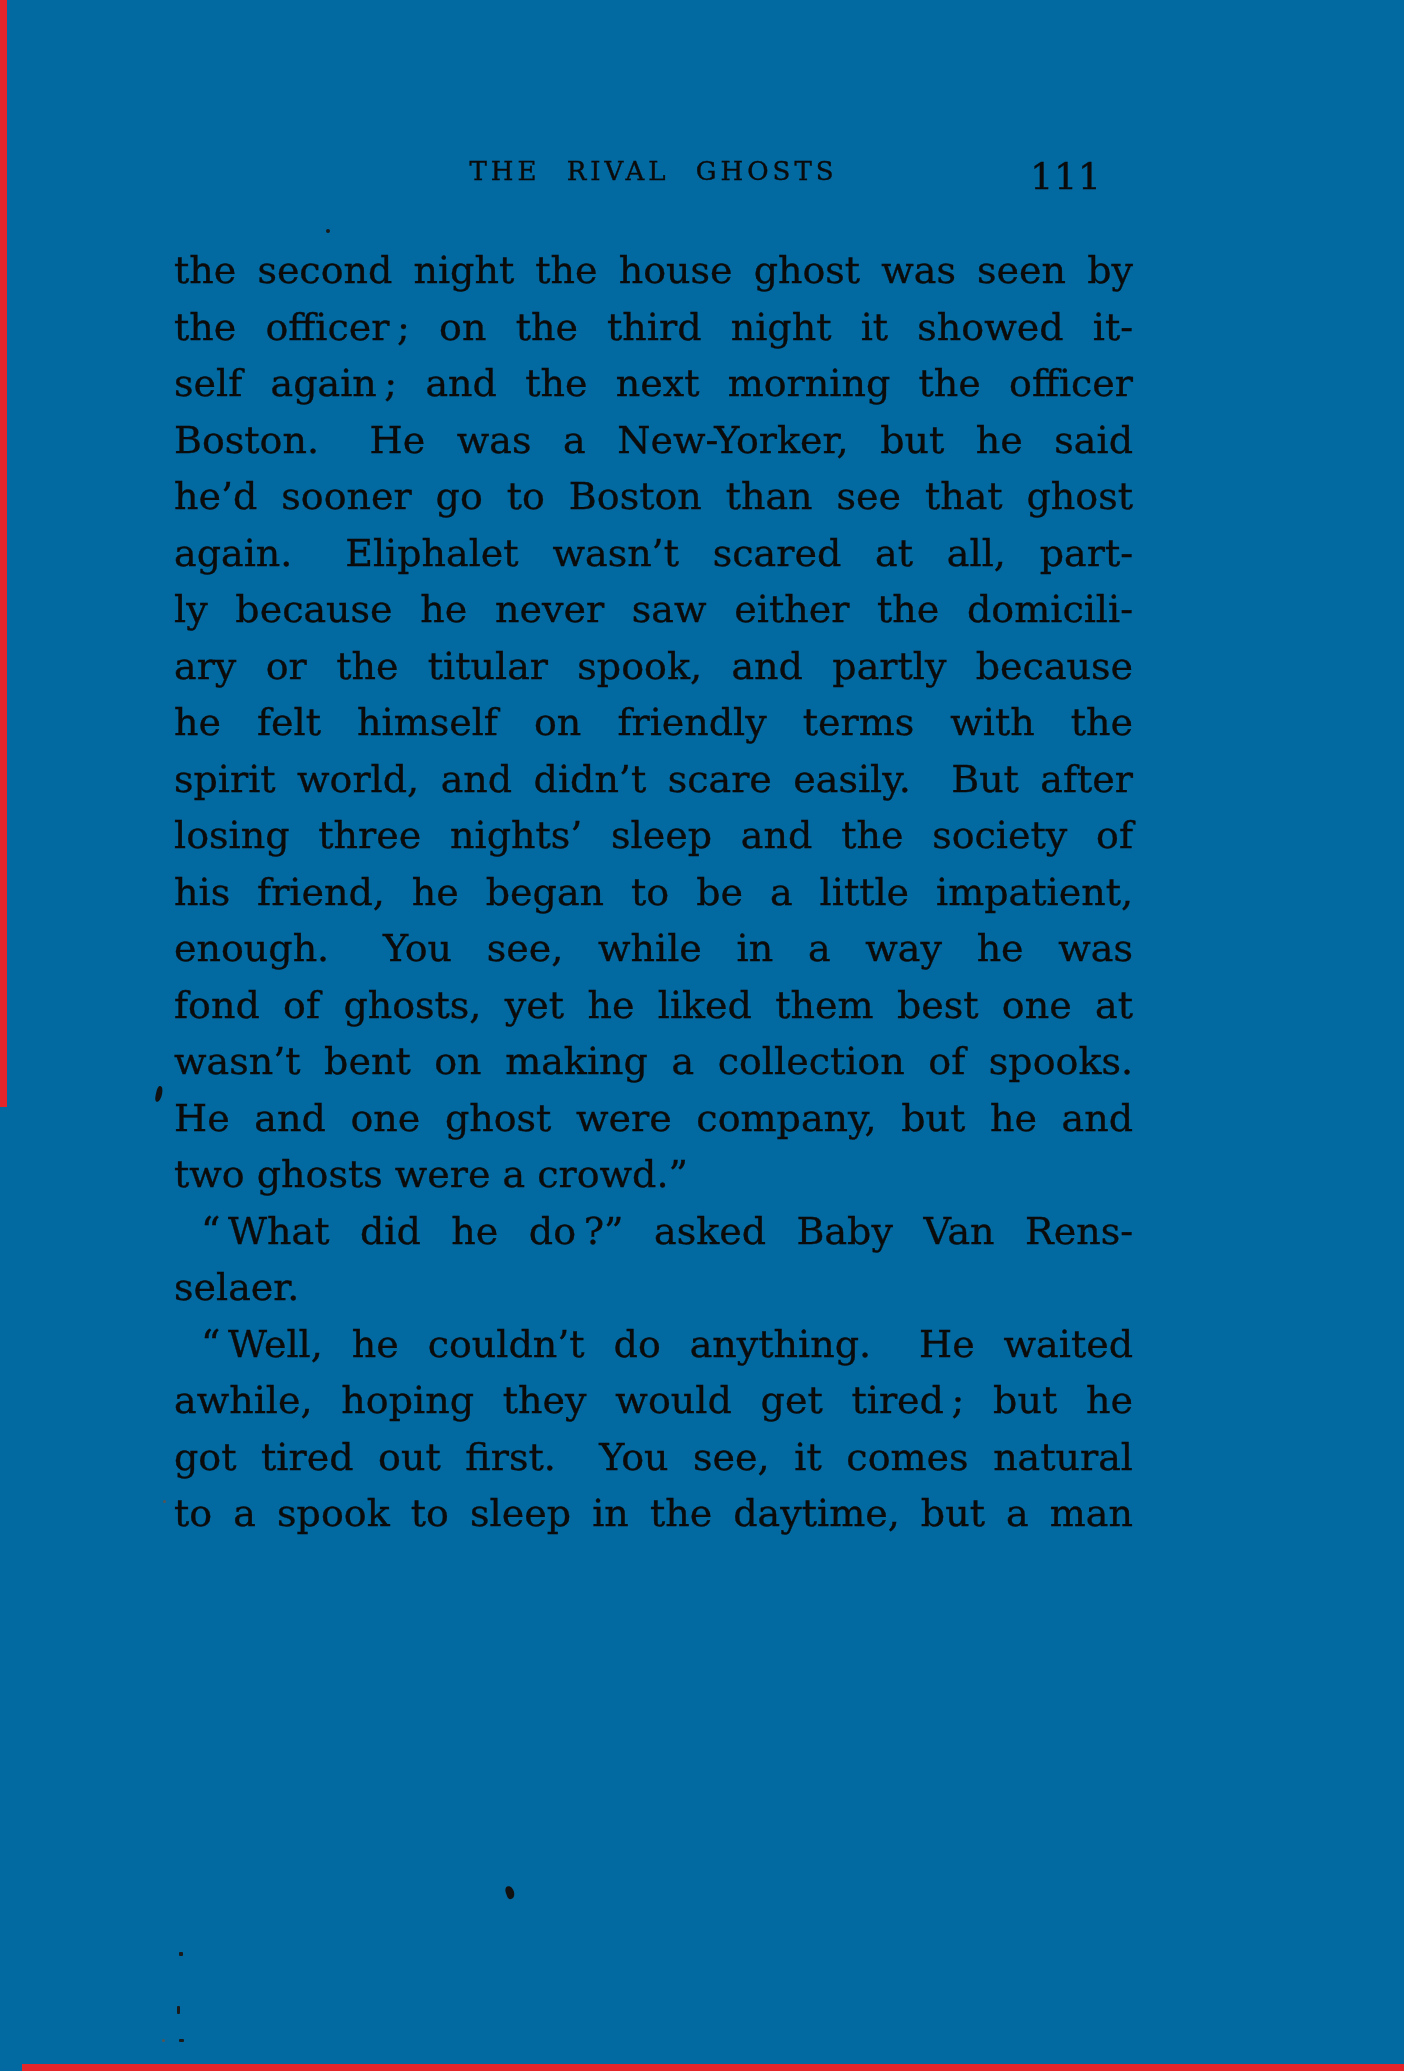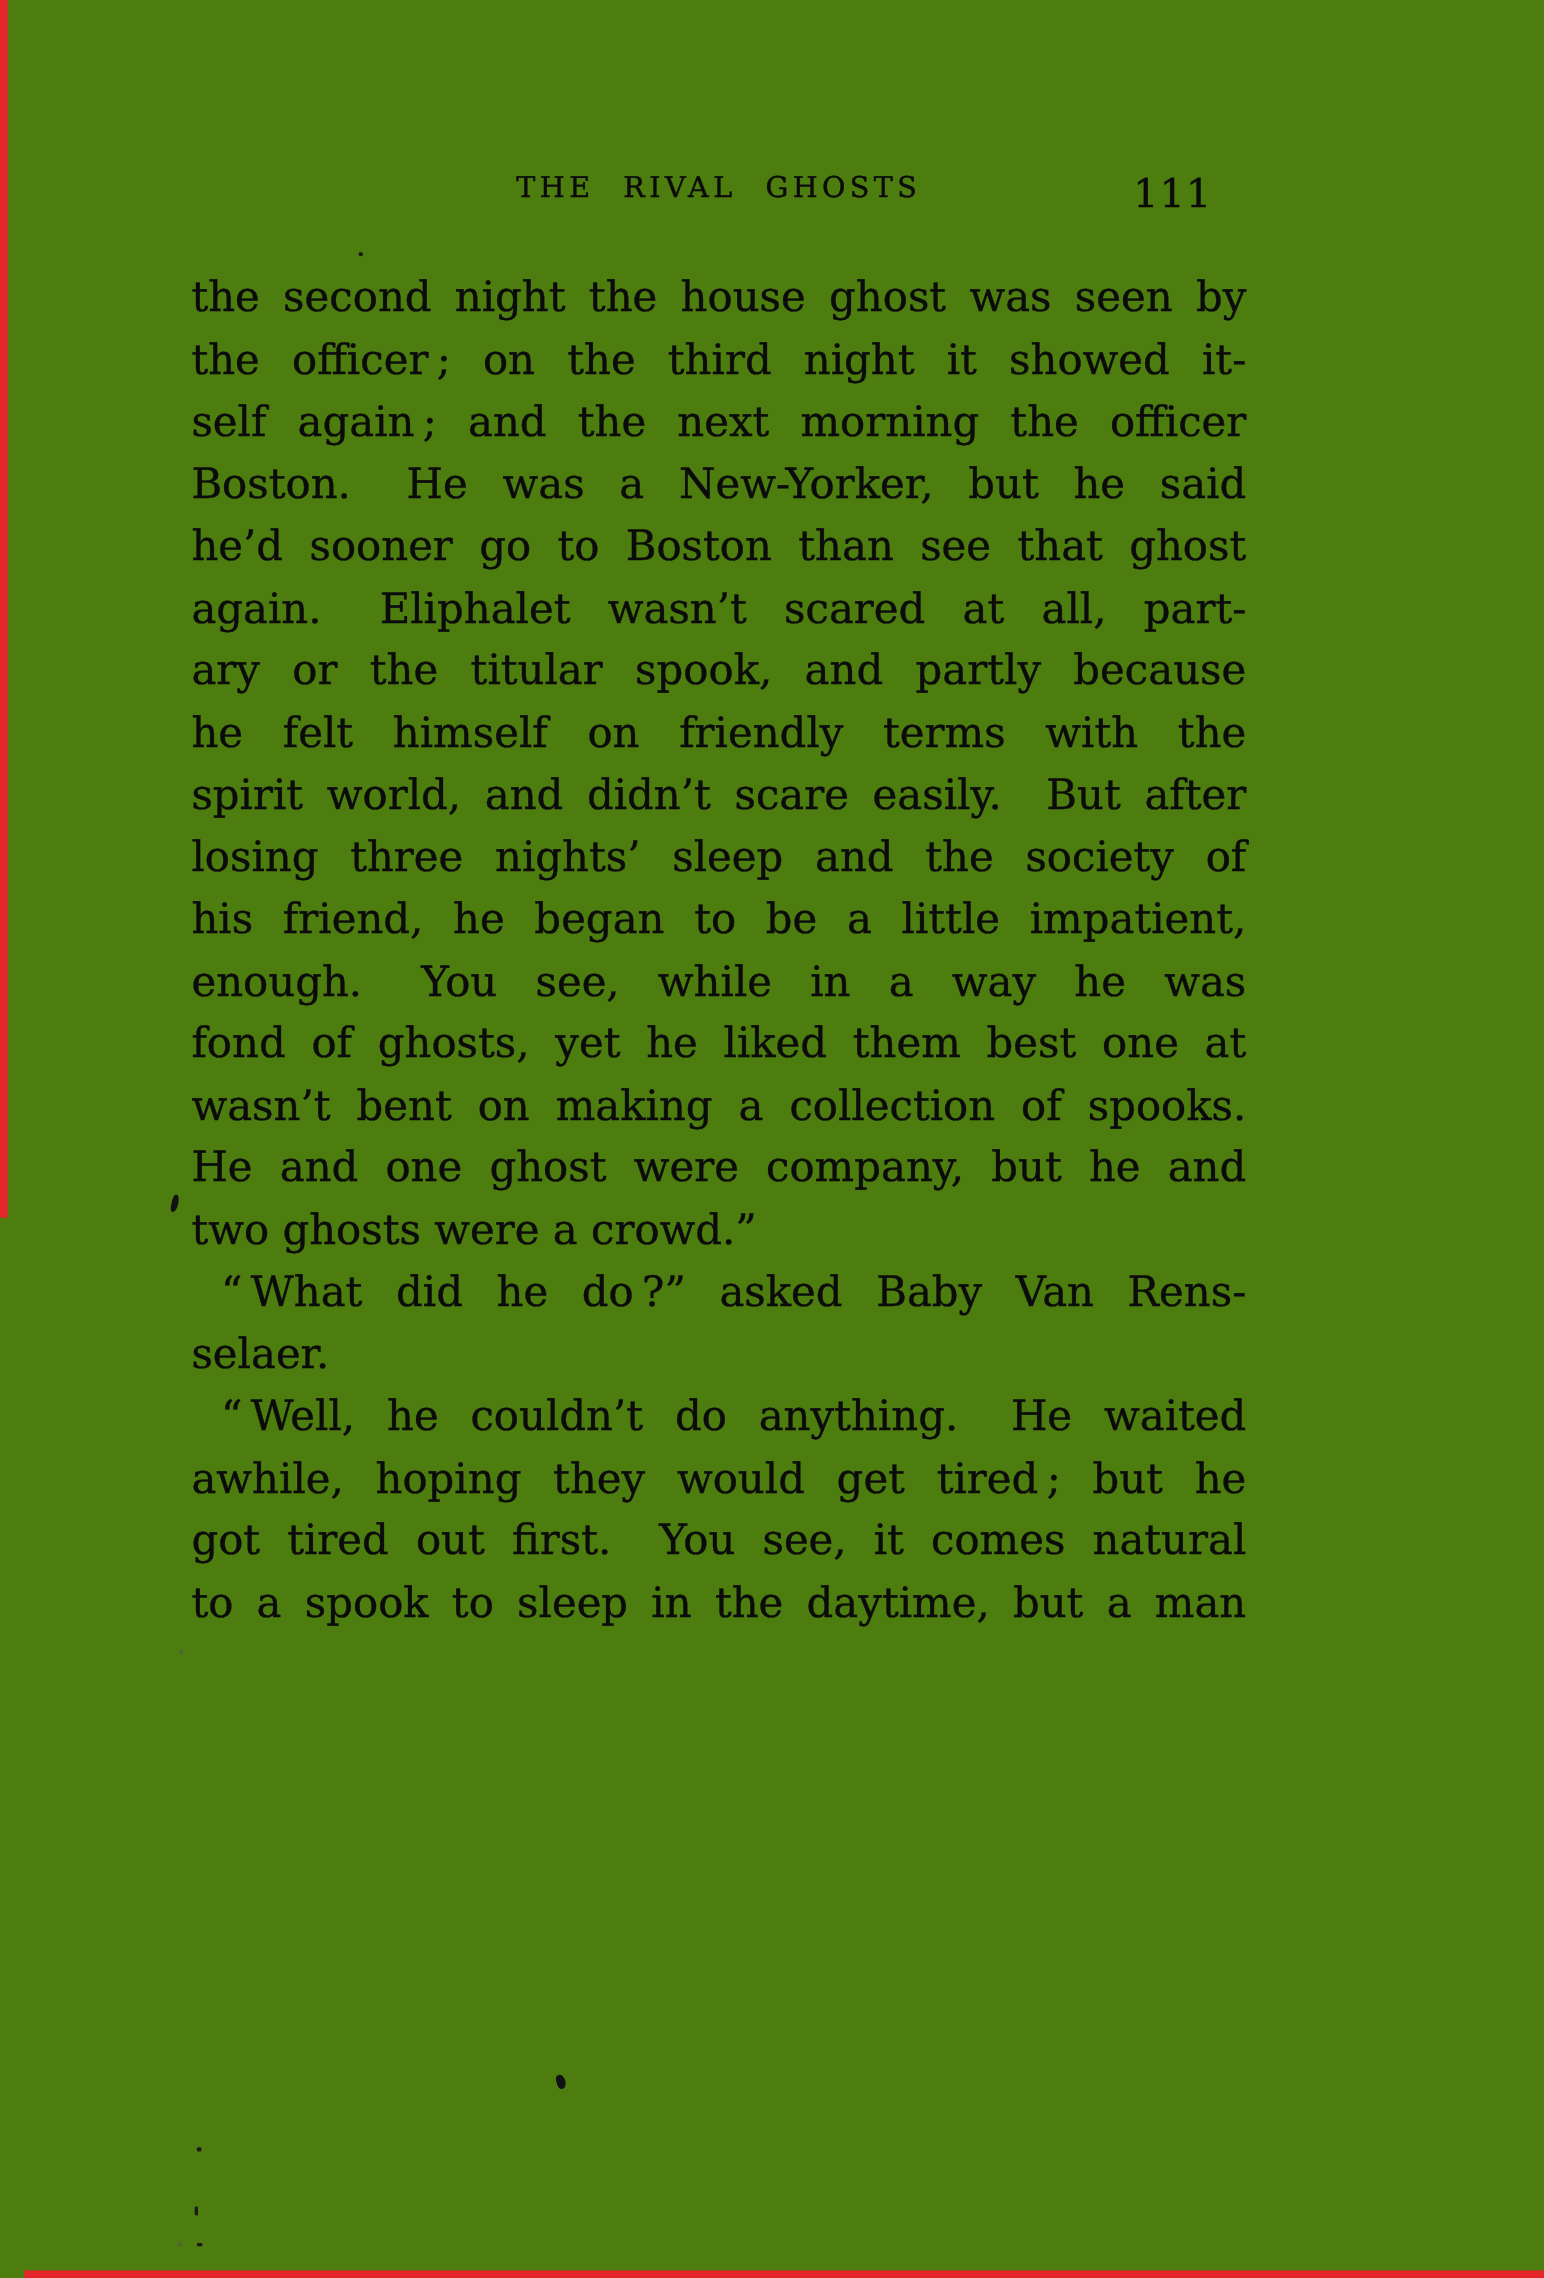--- a/index.html
+++ b/index.html
@@ -4,21 +4,21 @@
 <style>
   html, body {
     margin: 0;
     padding: 0;
     background: #ffffff;
   }
   .page {
     position: relative;
     width: 1404px;
     height: 2071px;
-    background: #4d7c0f;
+    background: #0369a1;
     overflow: hidden;
     font-family: "DejaVu Serif", "Liberation Serif", serif;
     color: #0b0b0b;
   }
   
   .running-head {
     position: absolute;
     top: 156px;
     left: 174px;
     width: 959px;
@@ -98,20 +98,21 @@
   </div>
   <span class="page-number">111</span>
 
   <div class="body-text">
     <div class="tline">the second night the house ghost was seen by</div>
     <div class="tline">the officer ; on the third night it showed it-</div>
     <div class="tline">self again ; and the next morning the officer</div>
     <div class="tline">Boston.  He was a New-Yorker, but he said</div>
     <div class="tline">he’d sooner go to Boston than see that ghost</div>
     <div class="tline">again.  Eliphalet wasn’t scared at all, part-</div>
+    <div class="tline">ly because he never saw either the domicili-</div>
     <div class="tline">ary or the titular spook, and partly because</div>
     <div class="tline">he felt himself on friendly terms with the</div>
     <div class="tline">spirit world, and didn’t scare easily.  But after</div>
     <div class="tline">losing three nights’ sleep and the society of</div>
     <div class="tline">his friend, he began to be a little impatient,</div>
     <div class="tline">enough.  You see, while in a way he was</div>
     <div class="tline">fond of ghosts, yet he liked them best one at</div>
     <div class="tline">wasn’t bent on making a collection of spooks.</div>
     <div class="tline">He and one ghost were company, but he and</div>
     <div class="tline ragged">two ghosts were a crowd.”</div>

